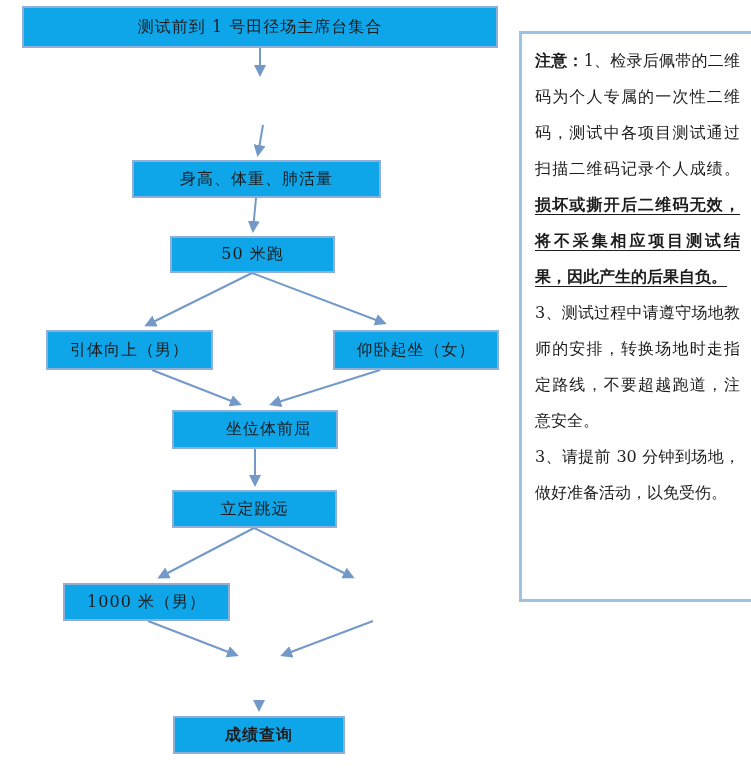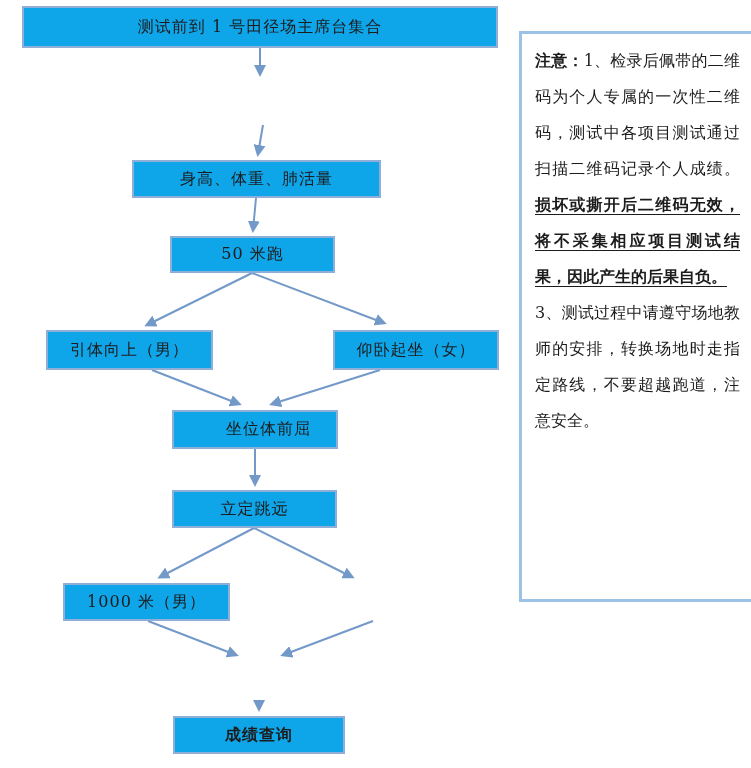--- a/index.html
+++ b/index.html
@@ -59,15 +59,16 @@
   <div class="fbox" style="left:46px;  top:330px; width:167px; height:40px;">引体向上（男）</div>
   <div class="fbox" style="left:313px; top:330px; width:166px; height:40px;margin-left:20px;">仰卧起坐（女）</div>
   <div class="fbox" style="left:172px; top:410px; width:166px; height:39px;padding-left:27px;">坐位体前屈</div>
   <div class="fbox" style="left:172px; top:490px; width:165px; height:38px;">立定跳远</div>
   <div class="fbox" style="left:63px;  top:583px; width:167px; height:38px;">1000 米（男）</div>
   <div class="fbox" style="left:173px; top:716px; width:172px; height:38px;font-weight:bold;">成绩查询</div>
 
   <div class="note">
       <p><span class="seg-bold">注意：</span><span>1、检录后佩带的二维码为个人专属的一次性二维码，测试中各项目测试通过扫描二维码记录个人成绩。</span><span class="seg-bold seg-underline">损坏或撕开后二维码无效，将不采集相应项目测试结果，因此产生的后果自负。 </span></p>
       <p><span>3、测试过程中请遵守场地教师的安排，转换场地时走指定路线，不要超越跑道，注意安全。</span></p>
+      <p><span>3、请提前 30 分钟到场地，做好准备活动，以免受伤。</span></p>
     </div>
 
 </div>
 
 </body></html>

